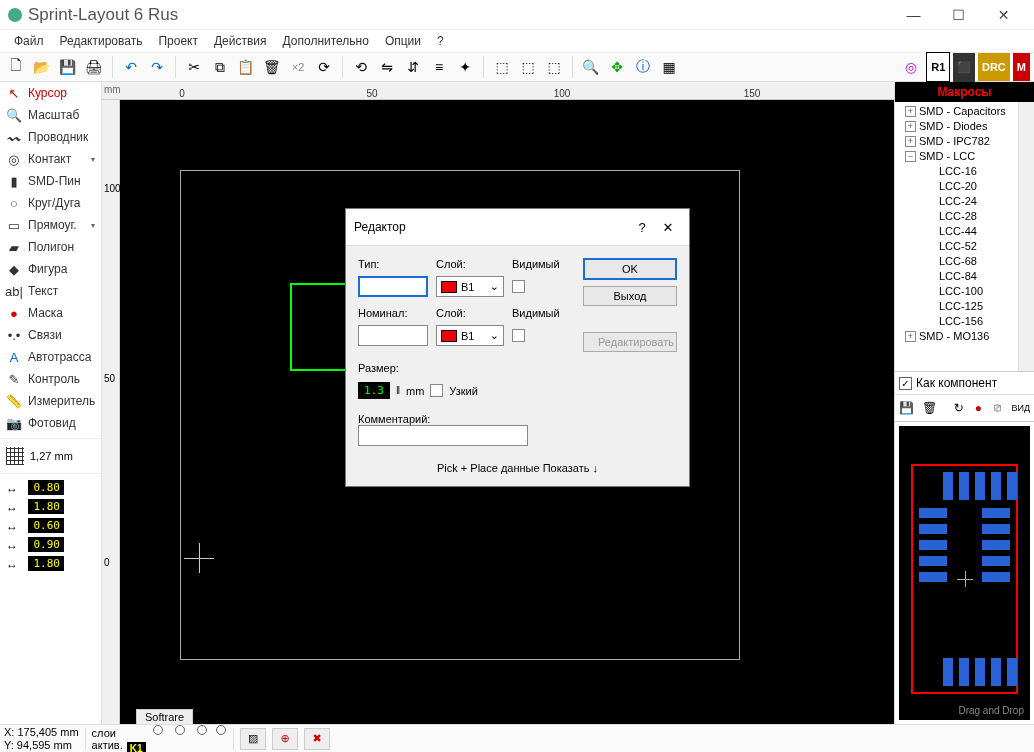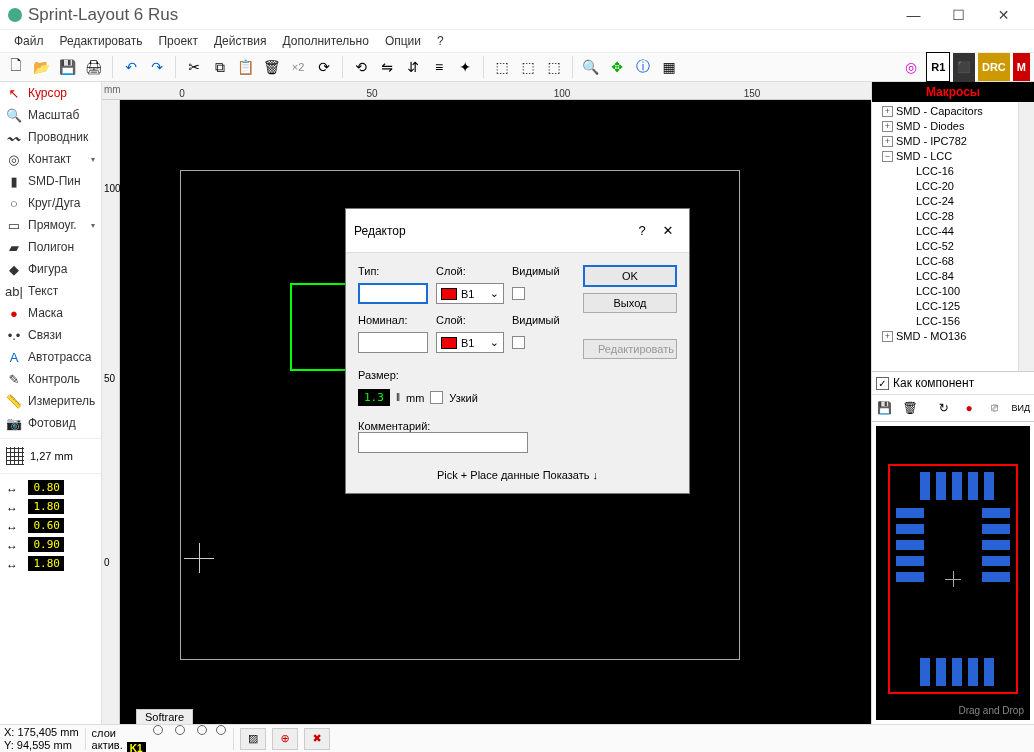--- a/index.html
+++ b/index.html
@@ -49,21 +49,21 @@
 .board { flex: 1; background: #000; position: relative; overflow: hidden; }
 .outline { position: absolute; left: 60px; top: 70px; width: 560px; height: 490px; border: 1px solid #aaa; }
 .green-box { position: absolute; left: 170px; top: 183px; width: 72px; height: 88px; border: 2px solid #0f0; }
 .crosshair { position: absolute; left: 64px; top: 443px; width: 30px; height: 30px; }
 .crosshair:before, .crosshair:after { content:''; position:absolute; background:#ccc; }
 .crosshair:before { left: 0; top: 50%; width: 100%; height: 1px; }
 .crosshair:after  { top: 0; left: 50%; height: 100%; width: 1px; }
 .canvas-tab { position: absolute; bottom: 0; left: 16px; background: #eee; border: 1px solid #ccc; border-bottom: none; padding: 1px 8px; font-size: 11px; }
 
 
-.right-panel { width: 163px; background: #fff; border-left: 1px solid #ddd; display: flex; flex-direction: column; }
+.right-panel { width: 140px; background: #fff; border-left: 1px solid #ddd; display: flex; flex-direction: column; }
 .macros-hdr { background: #000; color: #f00; font-weight: bold; text-align: center; padding: 3px 0; font-size: 12px; }
 .tree { flex: 0 0 270px; overflow: auto; background: #fff; border-bottom: 1px solid #ccc; font-size: 11px; padding: 2px; position: relative; }
 .tree-row { white-space: nowrap; padding: 0 2px; line-height: 15px; display:flex; align-items:center; gap:3px; }
 .tree-exp { width:11px;height:11px;border:1px solid #888;display:inline-flex;align-items:center;justify-content:center;font-size:9px;line-height:1;color:#555; }
 .tree-scroll { position:absolute; right:0; top:0; bottom:0; width:16px; background:#f0f0f0; border-left:1px solid #ddd; }
 .comp-row { display:flex; align-items:center; padding:4px; gap:4px; border-bottom:1px solid #ddd; }
 .comp-chk { width:13px;height:13px;border:1px solid #666; display:flex;align-items:center;justify-content:center;font-size:10px; }
 .thumb-bar { display:flex; align-items:center; padding:4px; gap:8px; border-bottom:1px solid #ccc; }
 .thumb-btn { width:18px;height:18px; display:flex;align-items:center;justify-content:center; }
 .preview { flex:1; background:#000; position:relative; margin:4px; }
@@ -79,21 +79,21 @@
 
 .statusbar { height: 28px; background: #fafafa; border-top: 1px solid #ddd; display:flex; align-items:center; font-size:11px; padding:0 4px; gap:6px; }
 .coord { line-height: 13px; }
 .layer-box { display:flex; align-items:center; gap:4px; }
 .layer-lbl { padding:1px 3px; font-weight:bold; font-size:10px; }
 .radio { width:10px;height:10px;border:1px solid #666;border-radius:50%; }
 .sb-btn { width:26px;height:22px;border:1px solid #ccc;background:#eee;display:flex;align-items:center;justify-content:center; }
 
 
 .dialog { position:absolute; left:345px; top:208px; width:345px; background:#f0f0f0; border:1px solid #777; box-shadow:3px 3px 12px rgba(0,0,0,0.35); font-size:12px; }
-.dlg-title { height:44px; background:#fff; display:flex; align-items:center; padding:0 8px; border-bottom:1px solid #ddd; }
+.dlg-title { height:37px; background:#fff; display:flex; align-items:center; padding:0 8px; border-bottom:1px solid #ddd; }
 .dlg-title .t { flex:1; font-size:12px; }
 .dlg-title .q, .dlg-title .x { width:26px; text-align:center; font-size:13px; }
 .dlg-body { padding:12px; }
 .dlg-row { display:flex; align-items:center; gap:8px; margin-bottom:6px; }
 .dlg-lbl { font-size:11px; }
 .dlg-input { width:70px; height:21px; border:1px solid #888; background:#fff; }
 .dlg-input.blue { border:2px solid #1a6dd6; }
 .layer-sel { display:flex; align-items:center; border:1px solid #888; background:#fff; height:21px; padding:0 4px; gap:4px; font-size:11px; width:68px; }
 .layer-sw { width:16px;height:12px;background:#e00;border:1px solid #000; }
 .chk { width:13px;height:13px;border:1px solid #888;background:#fff; }

